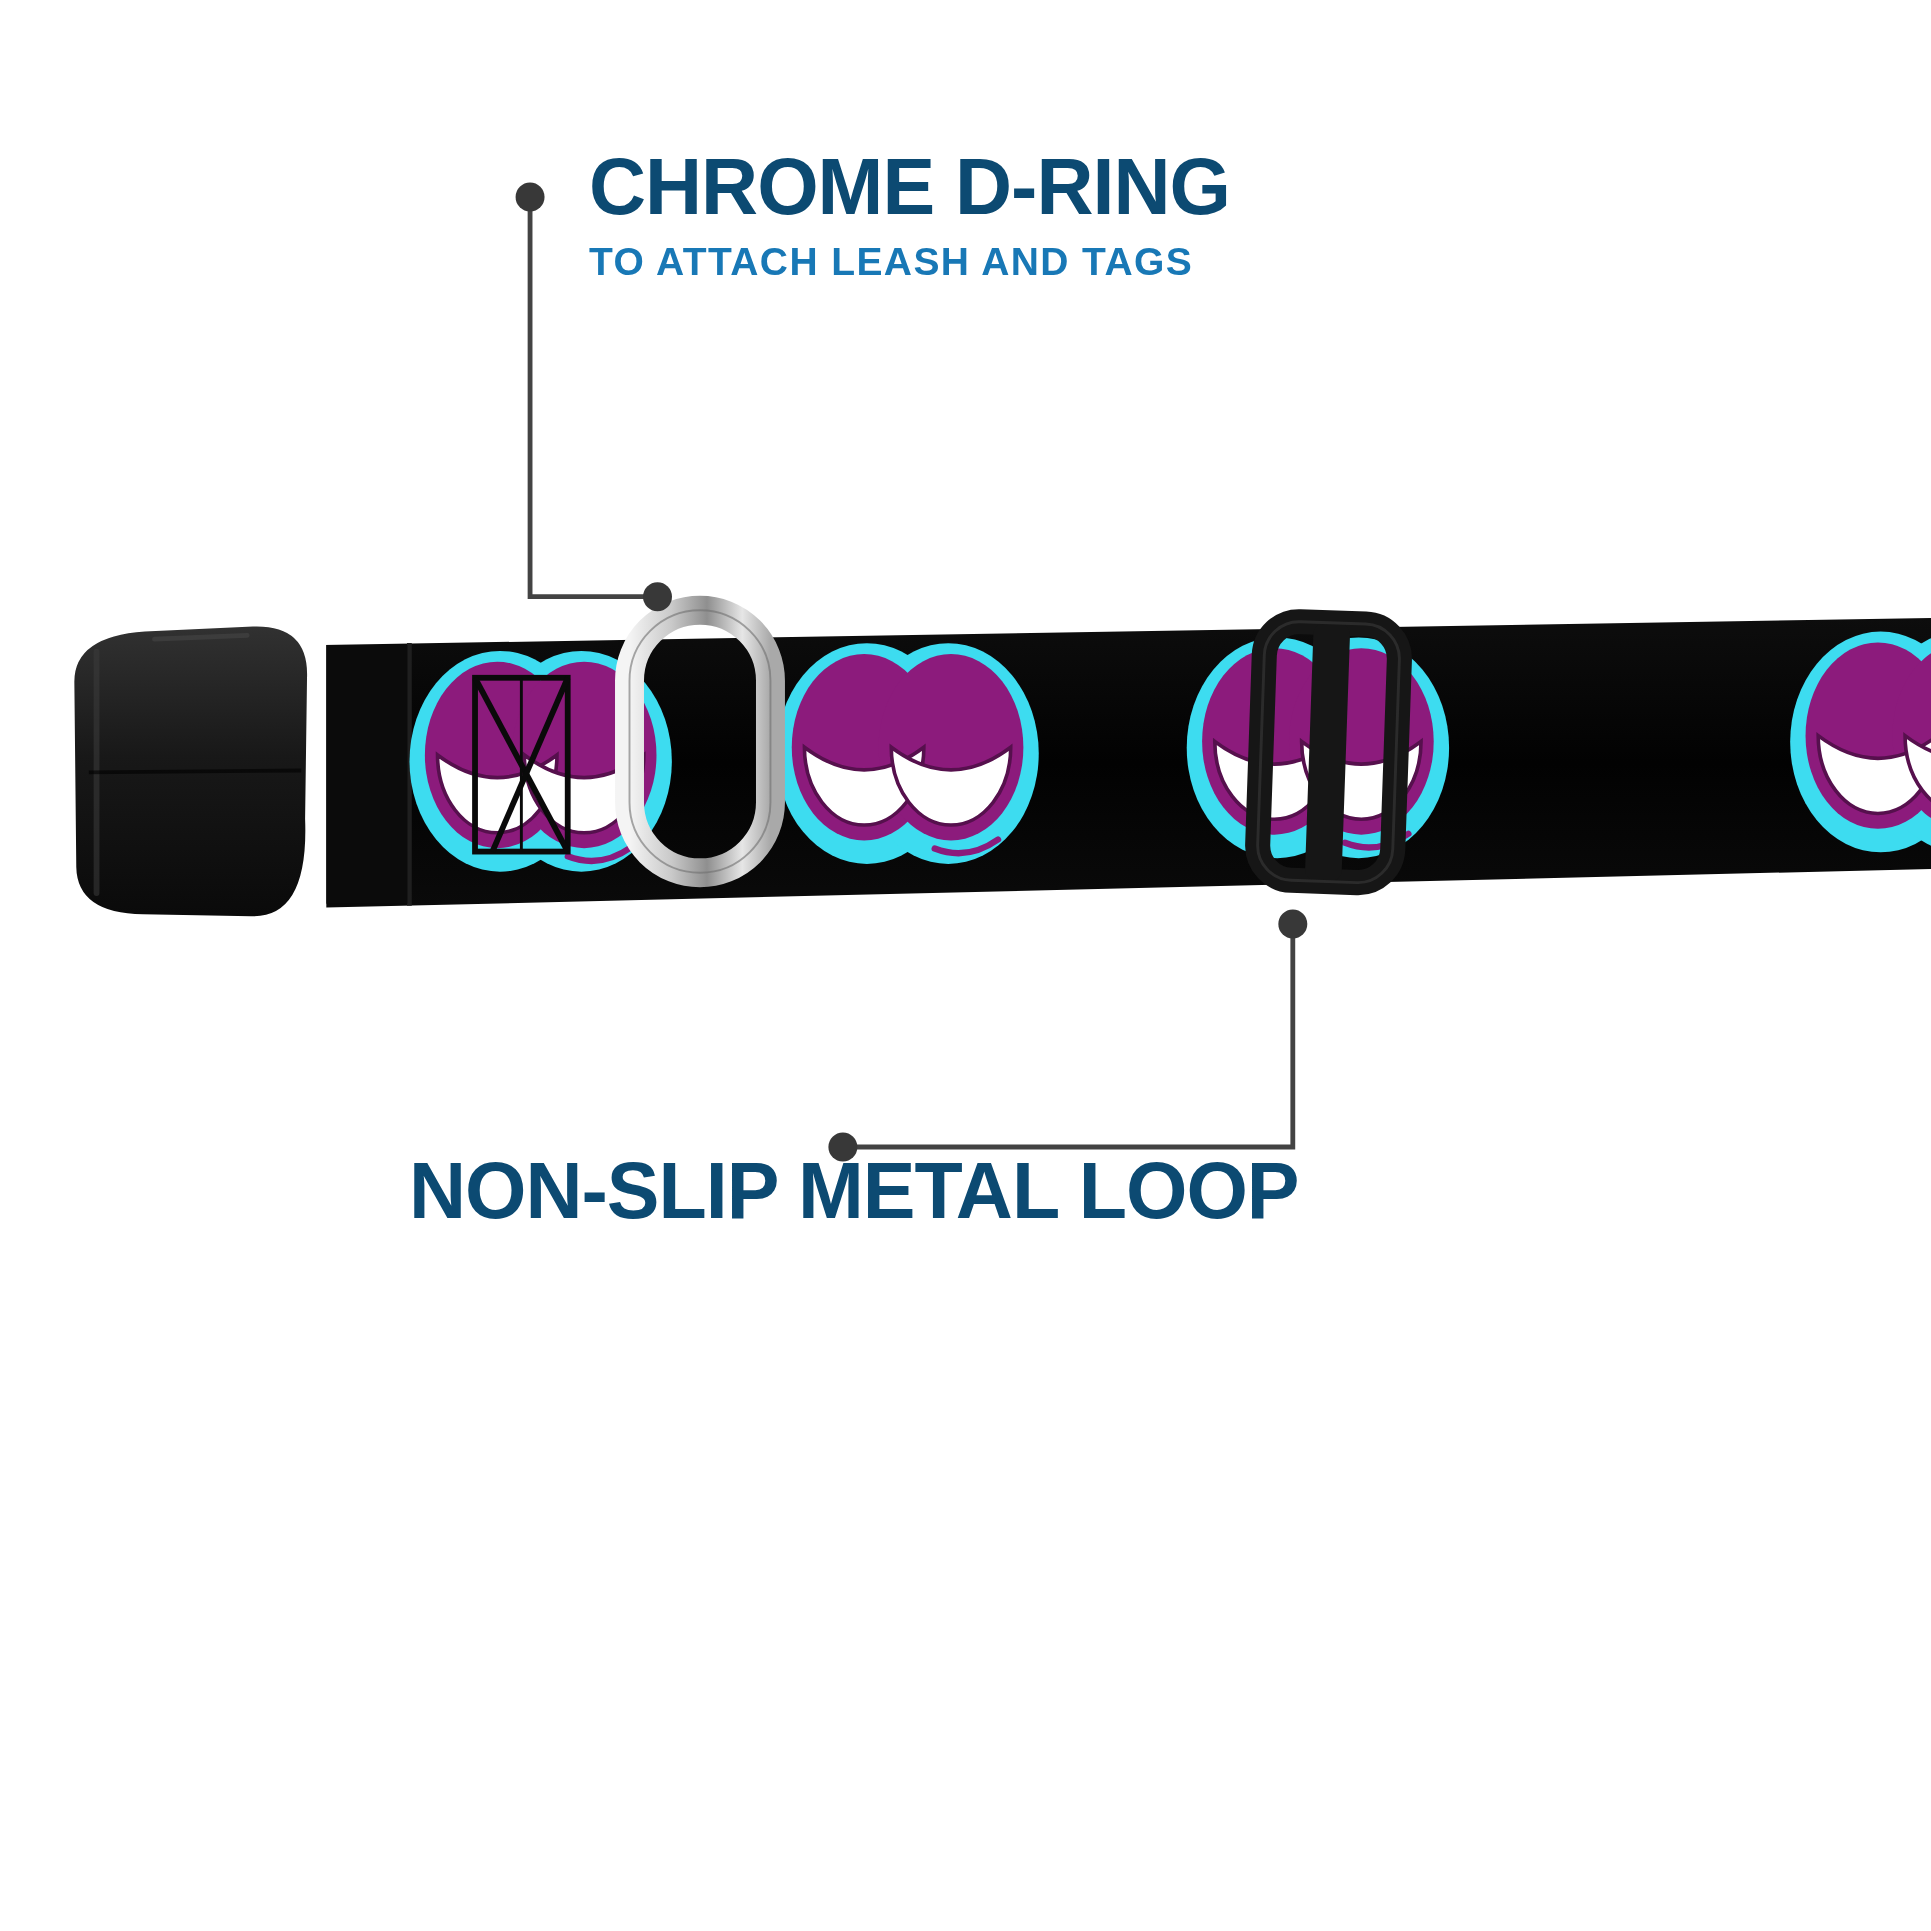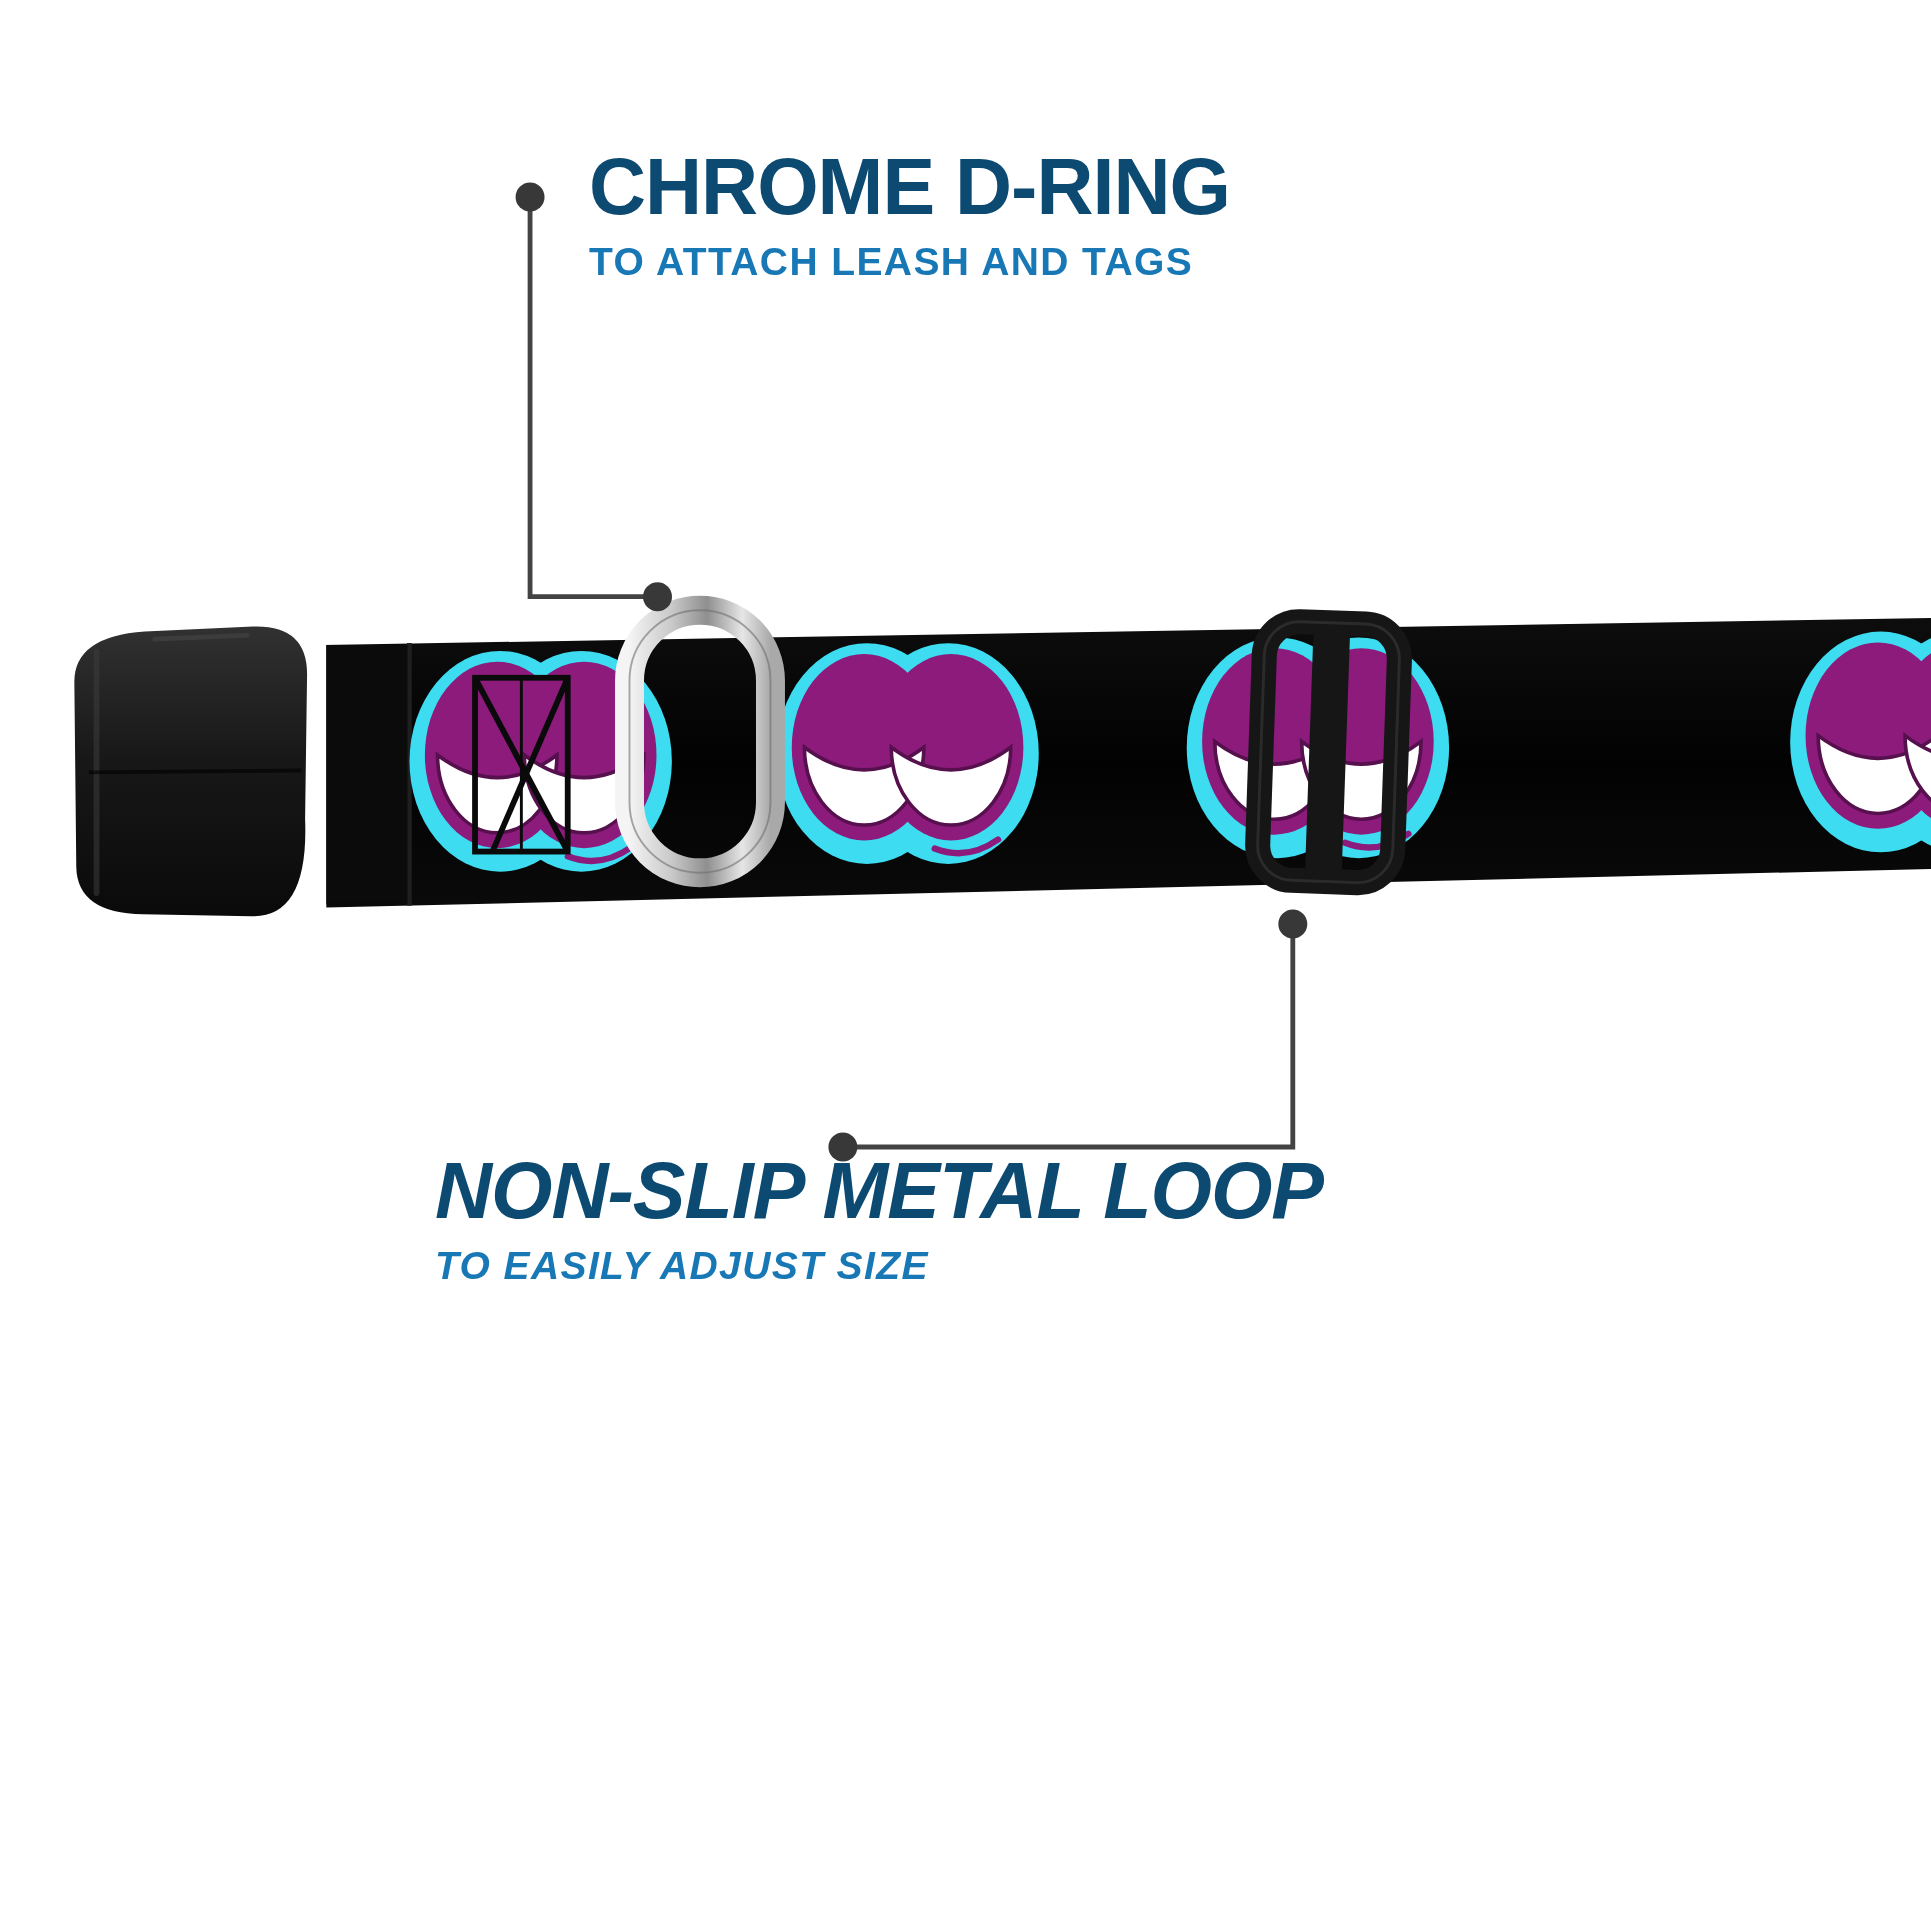--- a/index.html
+++ b/index.html
@@ -29,21 +29,21 @@
   }
   .callout-subtitle {
     font-weight: 700;
     font-size: 39px;
     letter-spacing: 1.4px;
     color: #1878b6;
     margin-top: 14px;
     white-space: nowrap;
   }
   #callout-dring-text { left: 589px; top: 147px; }
-  #callout-loop-text  { left: 435px; top: 1151px; font-style: italic; }
+  #callout-loop-text  { left: 409px; top: 1151px; }
 </style>
 </head>
 <body>
 
 <div class="canvas">
 
   <svg class="scene" width="1931" height="1931" viewBox="0 0 2000 2000">
     <defs>
       <linearGradient id="chromeG" x1="0" y1="0" x2="1" y2="0">
         <stop offset="0" stop-color="#f4f4f4"></stop>
@@ -129,17 +129,16 @@
     <circle cx="873" cy="1188" r="15" fill="#383838"></circle>
   </svg>
 
   <div class="callout-text" id="callout-dring-text">
     <div class="callout-title">CHROME D-RING</div>
     <div class="callout-subtitle">TO ATTACH LEASH AND TAGS</div>
   </div>
 
   <div class="callout-text" id="callout-loop-text">
     <div class="callout-title">NON-SLIP METAL LOOP</div>
-    <div class="callout-subtitle">TO EASILY ADJUST SIZE</div>
   </div>
 
 </div>
 
 
 </body></html>

